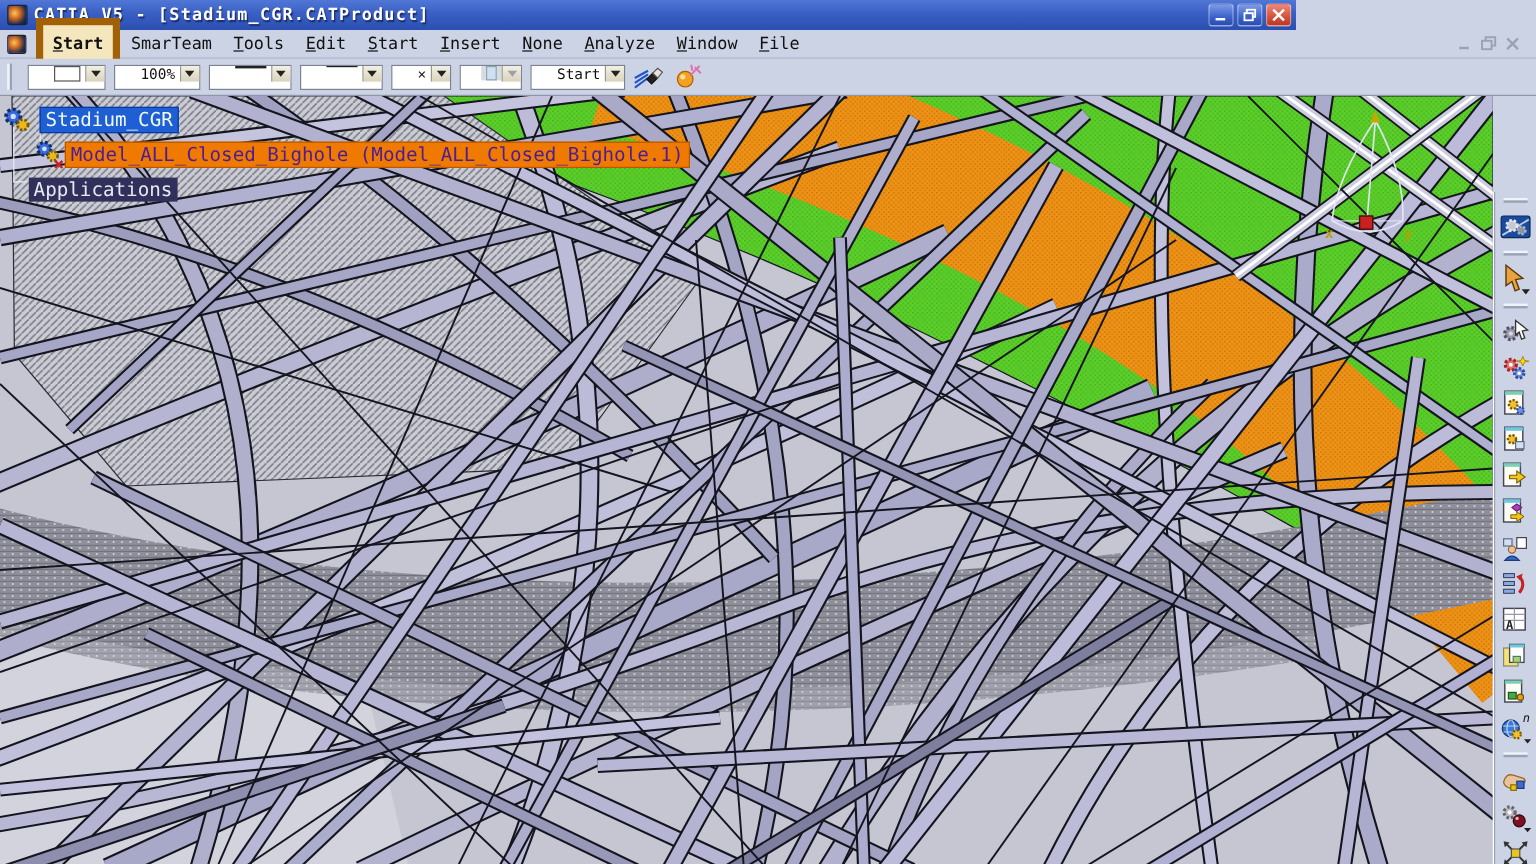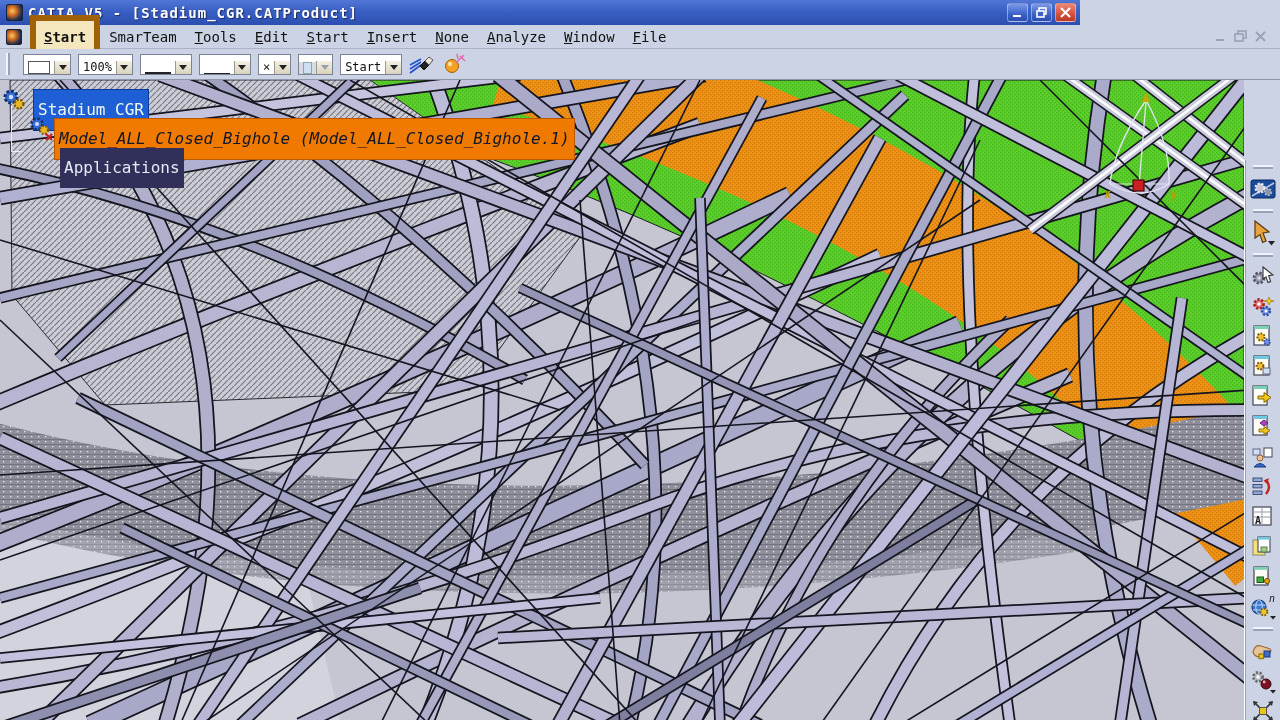--- a/index.html
+++ b/index.html
@@ -33,44 +33,44 @@
   .menu-item::first-letter { text-decoration:underline; }
   .menu-item.no-ul::first-letter { text-decoration:none; }
   .menu-item.active { background:#f5e7bd; border:6px solid #a16207; padding:8px 8px;font-weight:bold; }
   .child-ctrls { margin-left:auto; display:flex; gap:6px; padding-right:8px; }
   .child-ctrls svg { display:block; opacity:.75; }
 
   
   .toolbar { position:absolute; left:0; top:49px; width:1280px; height:31px;
     background:#ccd3e4; border-bottom:1px solid #8e96aa; display:flex; align-items:center; gap:7px; padding:0 6px; }
   .tgrip { width:3px; height:22px; border-left:2px solid #f0f4fc; border-right:2px solid #9aa2b6; margin-right:6px; }
-  .combo { display:flex; height:21px; border:1px solid #7a8296; background:#ffffff; align-items:flex-end; }
+  .combo { display:flex; height:21px; border:1px solid #7a8296; background:#ffffff; align-items:flex-start;padding-left:17px; }
   .combo .field { display:flex; align-items:center; justify-content:center; padding:0 4px; font-size:12px; color:#111; background:#fff; }
   .combo .cbtn { width:16px; background:linear-gradient(180deg,#f4f0e2,#d9d3bd); border-left:1px solid #9a9a8a;
     display:flex; align-items:center; justify-content:center; }
   .combo .cbtn::after { content:""; width:0; height:0; border:4px solid transparent; border-top:5px solid #222; margin-top:4px; }
   .combo.disabled .field { background:#d8dbe2; }
   .combo.disabled .cbtn::after { border-top-color:#9aa0ae; }
   .swatch { width:22px; height:13px; background:#fff; border:1px solid #555; }
   .lineglyph { width:26px; height:0; border-top:2px solid #222; }
   .lineglyph.thin { border-top-width:1px; }
   .minidoc { width:9px; height:12px; background:#cfe0f4; border:1px solid #8aa; }
   .tool-ico { width:26px; height:24px; display:flex; align-items:center; justify-content:center; }
 
   
   .main { position:absolute; left:0; top:80px; width:1280px; height:640px; }
   svg.viewport { position:absolute; left:0; top:0; display:block; }
 
   
   .tree { position:absolute; left:0; top:0; width:700px; height:200px; pointer-events:none; }
   .tree * { pointer-events:auto; }
-  .tnode { position:absolute; font-size:16px; line-height:20px; padding:10px 4px; white-space:nowrap; letter-spacing:0px; }
+  .tnode { position:absolute; font-size:16px; line-height:20px; padding:0 4px; white-space:nowrap; letter-spacing:0px; }
   .tnode.sel-blue  { background:#1f5fd6; color:#eefaee; border:1px solid #0a3a9a; }
-  .tnode.sel-orange{ background:#f07a00; color:#0f172a; border:1px solid #b85800;font-style:italic; }
-  .tnode.plain     { background:#30305a; color:#e8e8f4;margin-left:36px; }
+  .tnode.sel-orange{ background:#f07a00; color:#4c1d95; border:1px solid #b85800; }
+  .tnode.plain     { background:#30305a; color:#e8e8f4; }
   .tline { position:absolute; background:#f0f0f8; opacity:.9; }
   .ticon { position:absolute; }
 
   
   .rbar { position:absolute; right:0; top:80px; width:36px; height:640px;
     background:#ccd3e4; border-left:1px solid #fdfeff; box-shadow:inset 1px 0 0 #9aa2b6;
     display:flex; flex-direction:column; align-items:center; }
   .rgrip { width:20px; height:3px; border-top:2px solid #f0f4fc; border-bottom:2px solid #9aa2b6; margin:5px 0; }
   .ricon { width:28px; height:28px; display:flex; align-items:center; justify-content:center; position:relative; margin:1px 0; }
   .ricon svg { display:block; }

